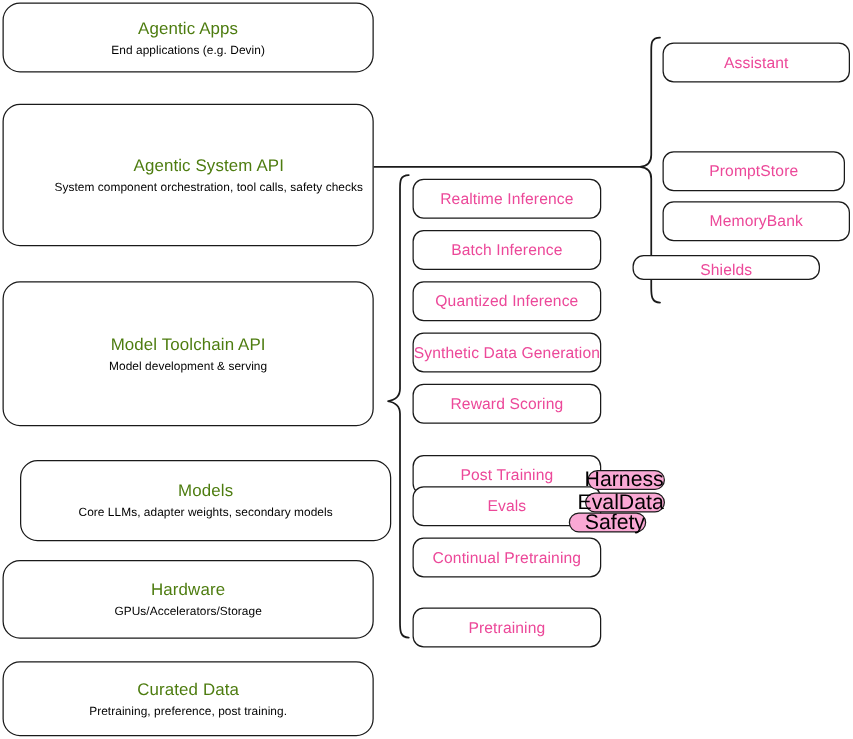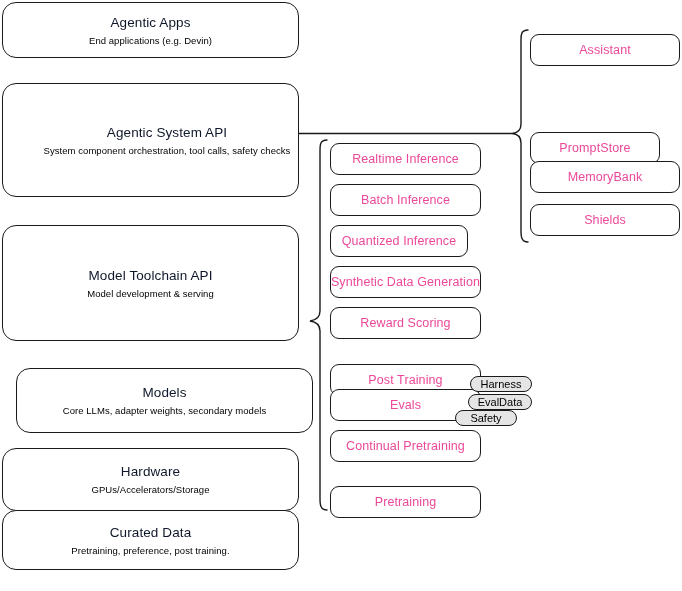--- a/index.html
+++ b/index.html
@@ -29,21 +29,21 @@
     background: #ffffff;
     display: flex;
     flex-direction: column;
     align-items: center;
     justify-content: center;
     text-align: center;
   }
   .stack-title {
     font-size: 13.5px;
     line-height: 17px;
-    color: #0f172a;
+    color: #4d7c0f;
     letter-spacing: 0.1px;
   }
   .stack-sub {
     font-size: 9.5px;
     line-height: 13px;
     color: #000000;
     margin-top: 3px;
     letter-spacing: 0.05px;
   }
 
@@ -62,25 +62,25 @@
     letter-spacing: 0.1px;
     white-space: nowrap;
   }
 
   
   .chip {
     position: absolute;
     box-sizing: border-box;
     border: 1.4px solid #1a1a1a;
     border-radius: 999px;
-    background: #e5e5e5;
+    background: #f9a8d4;
     display: flex;
     align-items: center;
-    justify-content: center;
-    font-size: 11px;
+    justify-content: flex-end;
+    font-size: 17px;
     color: #000000;
     white-space: nowrap;
     z-index: 6;
   }
 
   
   .connector {
     position: absolute;
     pointer-events: none;
   }
@@ -109,21 +109,21 @@
   <div class="stack-box" style="left:16px; top:368px; width:297px; height:65px;">
     <div class="stack-title">Models</div>
     <div class="stack-sub">Core LLMs, adapter weights, secondary models</div>
   </div>
 
   <div class="stack-box" style="left:2px; top:448px; width:297px; height:63px;">
     <div class="stack-title">Hardware</div>
     <div class="stack-sub">GPUs/Accelerators/Storage</div>
   </div>
 
-  <div class="stack-box" style="left:2px; top:510px; width:297px; height:60px;">
+  <div class="stack-box" style="left:2px; top:529px; width:297px; height:60px;">
     <div class="stack-title">Curated Data</div>
     <div class="stack-sub">Pretraining, preference, post training.</div>
   </div>
 
   <div class="connector" style="left:299px; top:120px; width:216px; height:28px;">
     <svg width="216" height="28" viewBox="0 0 216 28">
       <path d="M0,13.5 L213,13.5" stroke="#1a1a1a" stroke-width="1.3" fill="none"></path>
     </svg>
   </div>
 
@@ -135,27 +135,27 @@
                C13,102 10,105 4,105.5
                C10,106 13,109 13,115
                L13,202
                C13,208 13,214 20,214" stroke="#1a1a1a" stroke-width="1.4" fill="none" stroke-linecap="round"></path>
     </svg>
   </div>
 
   <div class="pill" style="left:530px; top:34px; width:150px; height:32px;">
     <span>Assistant</span>
   </div>
-  <div class="pill" style="left:530px; top:132px; width:130px; height:32px;text-align:right;">
+  <div class="pill" style="left:530px; top:121px; width:146px; height:32px;text-align:right;">
     <span>PromptStore</span>
   </div>
   <div class="pill" style="left:530px; top:161px; width:150px; height:32px;">
     <span>MemoryBank</span>
   </div>
-  <div class="pill" style="left:530px; top:204px; width:150px; height:32px;">
+  <div class="pill" style="left:506px; top:204px; width:150px; height:20px;align-items:flex-end;">
     <span>Shields</span>
   </div>
 
   <div class="connector" style="left:305px; top:138px; width:26px; height:378px;">
     <svg width="26" height="378" viewBox="0 0 26 378">
       <path d="M22,2
                C15,2 15,7 15,13
                L15,173
                C15,179 12,182 5,183
                C12,184 15,187 15,193
@@ -163,21 +163,21 @@
                C15,366 15,372 22,372" stroke="#1a1a1a" stroke-width="1.4" fill="none" stroke-linecap="round"></path>
     </svg>
   </div>
 
   <div class="pill" style="left:330px; top:143px; width:151px; height:32px;">
     <span>Realtime Inference</span>
   </div>
   <div class="pill" style="left:330px; top:184px; width:151px; height:32px;">
     <span>Batch Inference</span>
   </div>
-  <div class="pill" style="left:330px; top:225px; width:138px; height:32px;">
+  <div class="pill" style="left:330px; top:225px; width:151px; height:32px;">
     <span>Quantized Inference</span>
   </div>
   <div class="pill" style="left:330px; top:266px; width:151px; height:32px;">
     <span>Synthetic Data Generation</span>
   </div>
   <div class="pill" style="left:330px; top:307px; width:151px; height:32px;">
     <span>Reward Scoring</span>
   </div>
   <div class="pill" style="left:330px; top:364px; width:151px; height:32px;">
     <span>Post Training</span>

